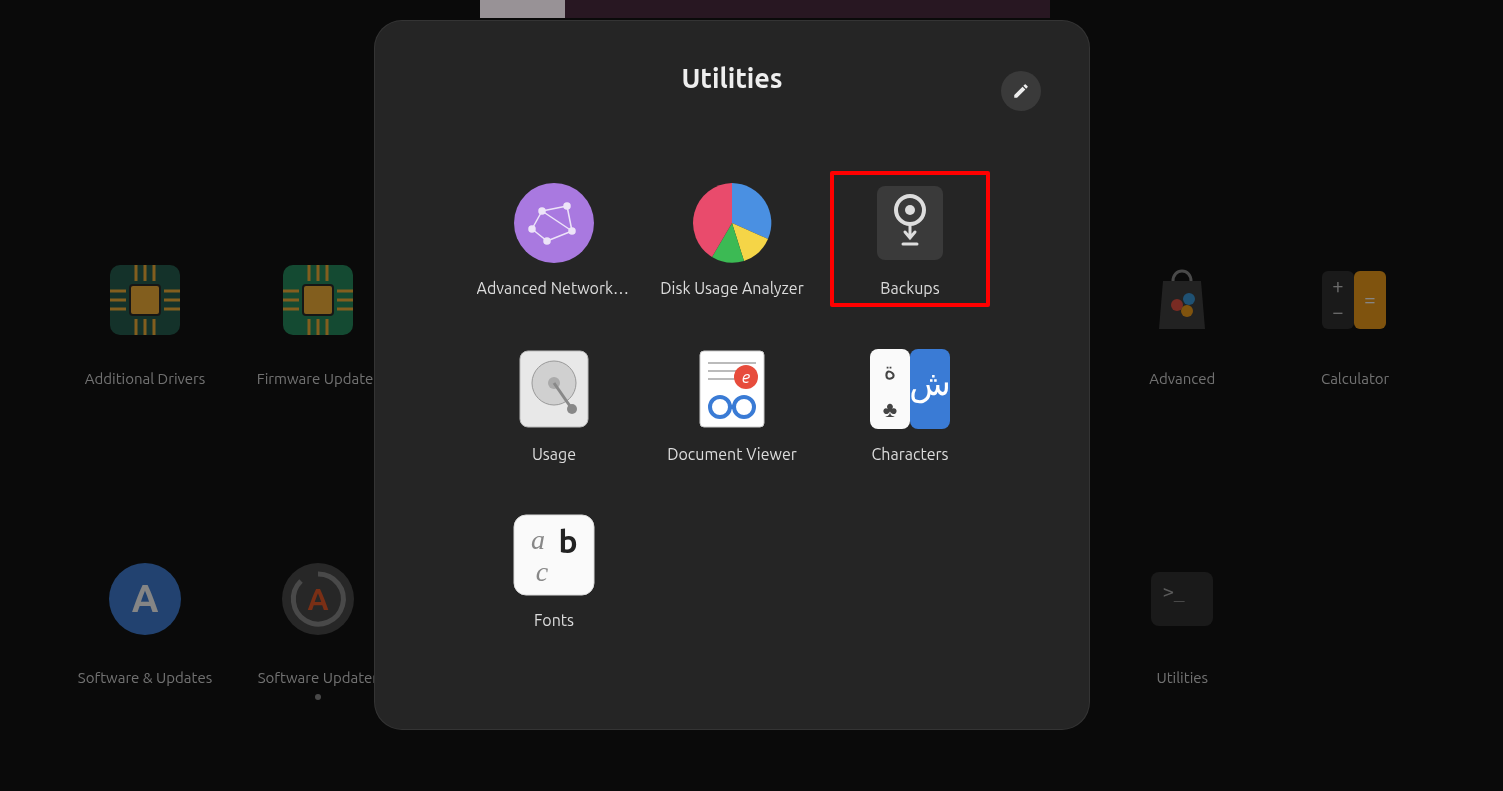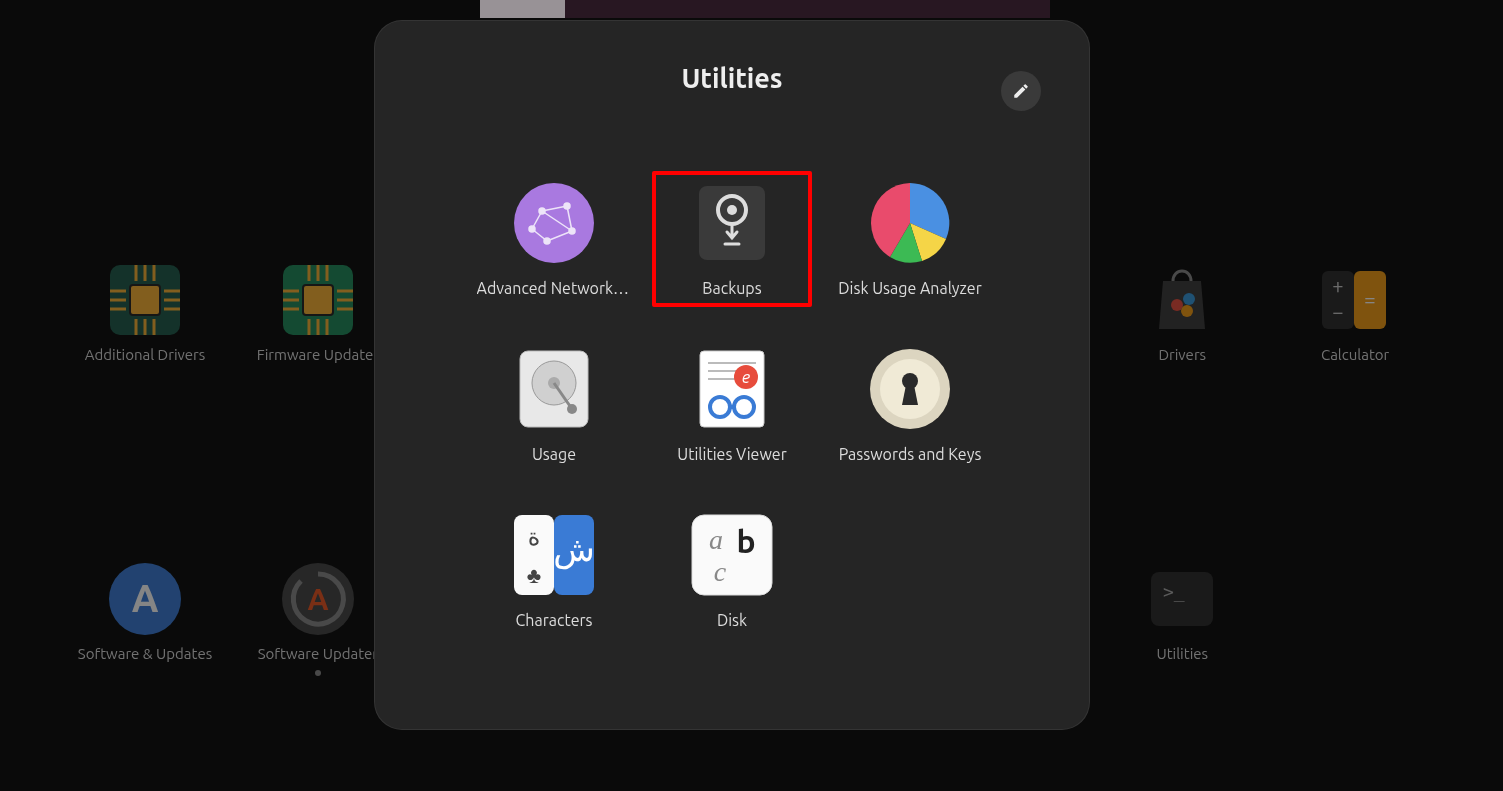--- a/index.html
+++ b/index.html
@@ -32,21 +32,21 @@
     display: flex;
     flex-direction: column;
     align-items: center;
     width: 170px;
   }
   .bg-app .icon-wrap {
     width: 80px; height: 80px;
     display: flex; align-items: center; justify-content: center;
   }
   .bg-app span.label {
-    margin-top: 6px;
+    margin-top: 30px;
     font-size: 15px;
     color: #d8d8d8;
     max-width: 140px;
     white-space: nowrap;
     overflow: hidden;
     text-overflow: ellipsis;
     text-align: center;
   }
   .bg-app.hidden { visibility: hidden; }
 
@@ -200,21 +200,21 @@
   <div class="bg-app">
     <div class="icon-wrap">
       <svg width="78" height="78" viewBox="0 0 78 78">
           <path d="M20 20h38l4 48H16z" fill="#3a3a3a"></path>
           <path d="M30 20c0-6 4-10 9-10s9 4 9 10" fill="none" stroke="#888" stroke-width="3"></path>
           <circle cx="34" cy="44" r="6" fill="#e74c3c"></circle>
           <circle cx="46" cy="38" r="6" fill="#3498db"></circle>
           <circle cx="44" cy="50" r="6" fill="#f39c12"></circle>
         </svg>
     </div>
-    <span class="label">Drivers</span>
+    <span class="label">Advanced</span>
   </div>
   <div class="bg-app">
     <div class="icon-wrap">
       <svg width="78" height="78" viewBox="0 0 78 78">
           <rect x="6" y="10" width="32" height="58" rx="6" fill="#2a2a2a"></rect>
           <rect x="38" y="10" width="32" height="58" rx="6" fill="#f39c12"></rect>
           <text x="22" y="32" fill="#ccc" font-size="20" text-anchor="middle">+</text>
           <text x="22" y="58" fill="#ccc" font-size="20" text-anchor="middle">−</text>
           <text x="54" y="45" fill="#fff" font-size="20" text-anchor="middle">=</text>
         </svg>
@@ -283,42 +283,42 @@
               <line x1="60" y1="50" x2="35" y2="60"></line>
               <line x1="35" y1="60" x2="20" y2="48"></line>
               <line x1="20" y1="48" x2="30" y2="30"></line>
               <line x1="30" y1="30" x2="60" y2="50"></line>
             </g>
           </svg>
       </div>
       <span class="label">Advanced Network Configuration</span>
     </div>
 
+    <div class="app-item">
+      <div class="icon-wrap">
+        <svg width="84" height="84" viewBox="0 0 84 84">
+          <path d="M42 42 L42 2 A40 40 0 0 1 78 58 Z" fill="#4a90e2"></path>
+          <path d="M42 42 L78 58 A40 40 0 0 1 54 80 Z" fill="#f5d547"></path>
+          <path d="M42 42 L54 80 A40 40 0 0 1 22 76 Z" fill="#3cba54"></path>
+          <path d="M42 42 L22 76 A40 40 0 0 1 42 2 Z" fill="#e94b6c"></path>
+        </svg>
+      </div>
+      <span class="label">Disk Usage Analyzer</span>
+    </div>
+
     <div class="app-item highlight">
       <div class="icon-wrap">
         <svg width="70" height="78" viewBox="0 0 70 78">
             <rect x="2" y="2" width="66" height="74" rx="8" fill="#3a3a3a"></rect>
             <circle cx="35" cy="26" r="14" fill="none" stroke="#ddd" stroke-width="4"></circle>
             <circle cx="35" cy="26" r="5" fill="#ddd"></circle>
             <path d="M35 40 L35 54 M30 48 L35 54 L40 48 M28 60 L42 60" stroke="#ddd" stroke-width="3" fill="none" stroke-linecap="round"></path>
           </svg>
       </div>
       <span class="label">Backups</span>
-    </div>
-
-    <div class="app-item">
-      <div class="icon-wrap">
-        <svg width="84" height="84" viewBox="0 0 84 84">
-          <path d="M42 42 L42 2 A40 40 0 0 1 78 58 Z" fill="#4a90e2"></path>
-          <path d="M42 42 L78 58 A40 40 0 0 1 54 80 Z" fill="#f5d547"></path>
-          <path d="M42 42 L54 80 A40 40 0 0 1 22 76 Z" fill="#3cba54"></path>
-          <path d="M42 42 L22 76 A40 40 0 0 1 42 2 Z" fill="#e94b6c"></path>
-        </svg>
-      </div>
-      <span class="label">Disk Usage Analyzer</span>
     </div>
 
     <div class="app-item">
       <div class="icon-wrap">
         <svg width="72" height="80" viewBox="0 0 72 80">
             <rect x="2" y="2" width="68" height="76" rx="8" fill="#e8e8e8" stroke="#bbb" stroke-width="1"></rect>
             <circle cx="36" cy="34" r="22" fill="#d0d0d0" stroke="#999" stroke-width="1"></circle>
             <circle cx="36" cy="34" r="6" fill="#aaa"></circle>
             <path d="M36 34 L54 60" stroke="#888" stroke-width="3"></path>
             <circle cx="54" cy="60" r="5" fill="#888"></circle>
@@ -338,34 +338,23 @@
             </g>
             <circle cx="50" cy="28" r="12" fill="#e74c3c"></circle>
             <text x="50" y="34" fill="#fff" font-size="16" font-style="italic" text-anchor="middle">e</text>
             <g stroke="#3a7bd5" stroke-width="4" fill="none">
               <circle cx="24" cy="58" r="10"></circle>
               <circle cx="48" cy="58" r="10"></circle>
               <line x1="34" y1="58" x2="38" y2="58"></line>
             </g>
           </svg>
       </div>
-      <span class="label">Utilities Viewer</span>
-    </div>
-
-    <div class="app-item">
-      <div class="icon-wrap">
-        <svg width="84" height="84" viewBox="0 0 84 84">
-            <circle cx="42" cy="42" r="40" fill="#dcd5c0"></circle>
-            <circle cx="42" cy="42" r="30" fill="#f0ead6"></circle>
-            <circle cx="42" cy="34" r="8" fill="#2a2a2a"></circle>
-            <path d="M38 38 L34 58 L50 58 L46 38 Z" fill="#2a2a2a"></path>
-          </svg>
-      </div>
-      <span class="label">Passwords and Keys</span>
-    </div>
+      <span class="label">Document Viewer</span>
+    </div>
+
 
     <div class="app-item">
       <div class="icon-wrap">
         <svg width="84" height="84" viewBox="0 0 84 84">
             <rect x="2" y="2" width="40" height="80" rx="8" fill="#fafafa"></rect>
             <rect x="42" y="2" width="40" height="80" rx="8" fill="#3a7bd5"></rect>
             <text x="22" y="32" fill="#444" font-size="24" text-anchor="middle">ة</text>
             <text x="22" y="70" fill="#444" font-size="22" text-anchor="middle">♣</text>
             <text x="62" y="48" fill="#fff" font-size="34" text-anchor="middle">ش</text>
           </svg>
@@ -376,17 +365,17 @@
 
     <div class="app-item">
       <div class="icon-wrap">
         <svg width="84" height="84" viewBox="0 0 84 84">
             <rect x="2" y="2" width="80" height="80" rx="12" fill="#fafafa" stroke="#ddd"></rect>
             <text x="26" y="36" fill="#888" font-size="28" font-family="serif" font-style="italic" text-anchor="middle">a</text>
             <text x="56" y="40" fill="#222" font-size="32" font-weight="bold" text-anchor="middle">b</text>
             <text x="30" y="68" fill="#888" font-size="28" font-family="serif" font-style="italic" text-anchor="middle">c</text>
           </svg>
       </div>
-      <span class="label">Disk</span>
+      <span class="label">Fonts</span>
     </div>
 
   </div>
 </div>
 
 </body></html>

